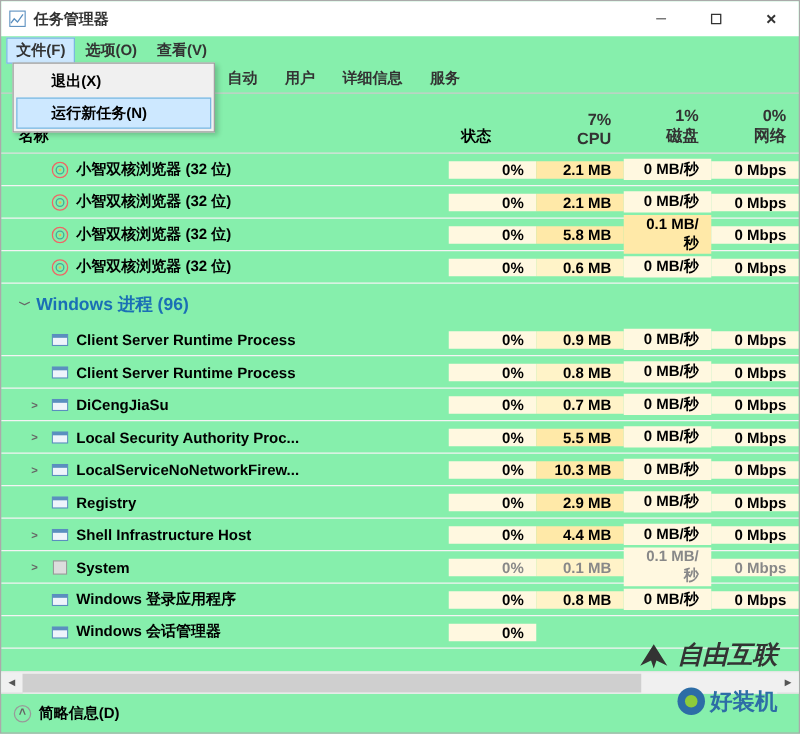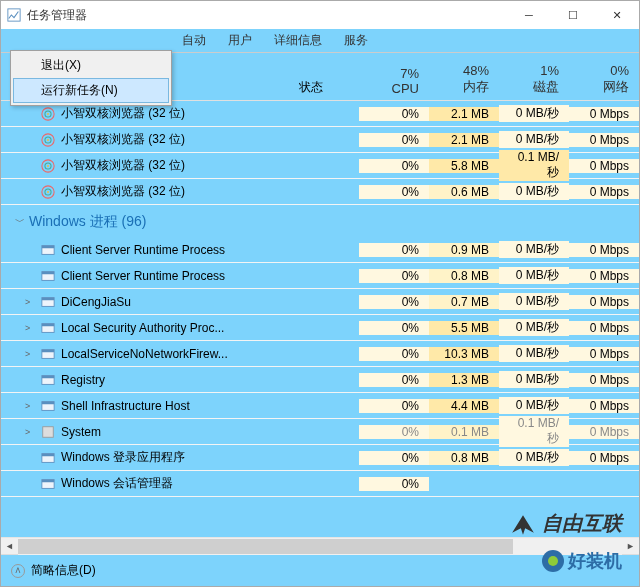--- a/index.html
+++ b/index.html
@@ -1,17 +1,17 @@
 <!DOCTYPE html>
 <html><head>
 <meta charset="utf-8">
 <style>
   * { box-sizing: border-box; margin: 0; padding: 0; font-family: "Microsoft YaHei", "Segoe UI", sans-serif; }
   body { width: 640px; height: 587px; background: #e8e8e8; overflow: hidden; position: relative; }
-  .window { width: 640px; height: 587px; background: #7dd3fc; border: 1px solid #aaa; display: flex; flex-direction: column; }
+  .window { width: 640px; height: 587px; background: #86efac; border: 1px solid #aaa; display: flex; flex-direction: column; font-weight: bold; }
   .titlebar { height: 28px; display: flex; align-items: center; padding: 0 0 0 6px; background: #fff; }
   .titlebar .app-icon { width: 14px; height: 14px; margin-right: 6px; }
   .titlebar .title { font-size: 12px; color: #333; flex: 1; }
   .winbtns { display: flex; height: 100%; }
   .winbtns div { width: 44px; display: flex; align-items: center; justify-content: center; font-size: 11px; color: #333; }
   .menubar { height: 22px; display: flex; align-items: center; font-size: 12px; color: #333; padding: 0 4px; position: relative; z-index: 3; }
   .menubar .mi { padding: 2px 8px; cursor: default; }
   .menubar .mi.open { background: #cde8ff; border: 1px solid #7ab8e0; padding: 1px 7px; }
   .dropdown { position: absolute; top: 50px; left: 10px; width: 162px; background: #f0f0f0; border: 1px solid #a0a0a0; box-shadow: 2px 2px 4px rgba(0,0,0,.2); font-size: 12px; z-index: 5; padding: 2px; }
   .dropdown .ditem { padding: 4px 10px 4px 28px; cursor: default; }
@@ -64,20 +64,25 @@
         <polyline points="2,12 5,8 8,11 13,4" fill="none" stroke="#5a8fbf" stroke-width="1.2"></polyline>
       </svg>
     <span class="title">任务管理器</span>
     <div class="winbtns">
       <div>─</div>
       <div>☐</div>
       <div>✕</div>
     </div>
   </div>
 
+  <div class="menubar">
+    <span class="mi open">文件(F)</span>
+    <span class="mi">选项(O)</span>
+    <span class="mi">查看(V)</span>
+  </div>
 
   <div class="dropdown">
     <div class="ditem">退出(X)</div>
     <div class="ditem hover">运行新任务(N)</div>
   </div>
 
   <div class="tabs">
     <span class="tab">自动</span>
     <span class="tab">用户</span>
     <span class="tab">详细信息</span>
@@ -85,24 +90,20 @@
   </div>
 
   <div class="header-row">
     <div class="col-name">名称</div>
     <div class="col-status">状态</div>
     <div class="col-num hl">
         <div class="pct">7%</div>
         <div class="lbl">CPU</div>
       </div>
     <div class="col-num hl">
-        <div class="pct">48%</div>
-        <div class="lbl">内存</div>
-      </div>
-    <div class="col-num hl">
         <div class="pct">1%</div>
         <div class="lbl">磁盘</div>
       </div>
     <div class="col-num hl">
         <div class="pct">0%</div>
         <div class="lbl">网络</div>
       </div>
   </div>
 
   <div class="list" id="list">
@@ -253,21 +254,21 @@
     <div class="name">
       <span class="expander"></span>
       <svg class="proc-icon" viewBox="0 0 16 16">
             <rect x="1" y="3" width="14" height="10" fill="#eef4fb" stroke="#5a8fbf"></rect>
             <rect x="1" y="3" width="14" height="3" fill="#5a8fbf"></rect>
           </svg>
       <span>Registry</span>
     </div>
     <div class="status"></div>
     <div class="num c-cpu">0%</div>
-    <div class="num c-mem h2">1.3 MB</div>
+    <div class="num c-mem h2">2.9 MB</div>
     <div class="num c-disk">0 MB/秒</div>
     <div class="num c-net">0 Mbps</div>
   </div>
       <div class="row">
     <div class="name">
       <span class="expander">&gt;</span>
       <svg class="proc-icon" viewBox="0 0 16 16">
             <rect x="1" y="3" width="14" height="10" fill="#eef4fb" stroke="#5a8fbf"></rect>
             <rect x="1" y="3" width="14" height="3" fill="#5a8fbf"></rect>
           </svg>

